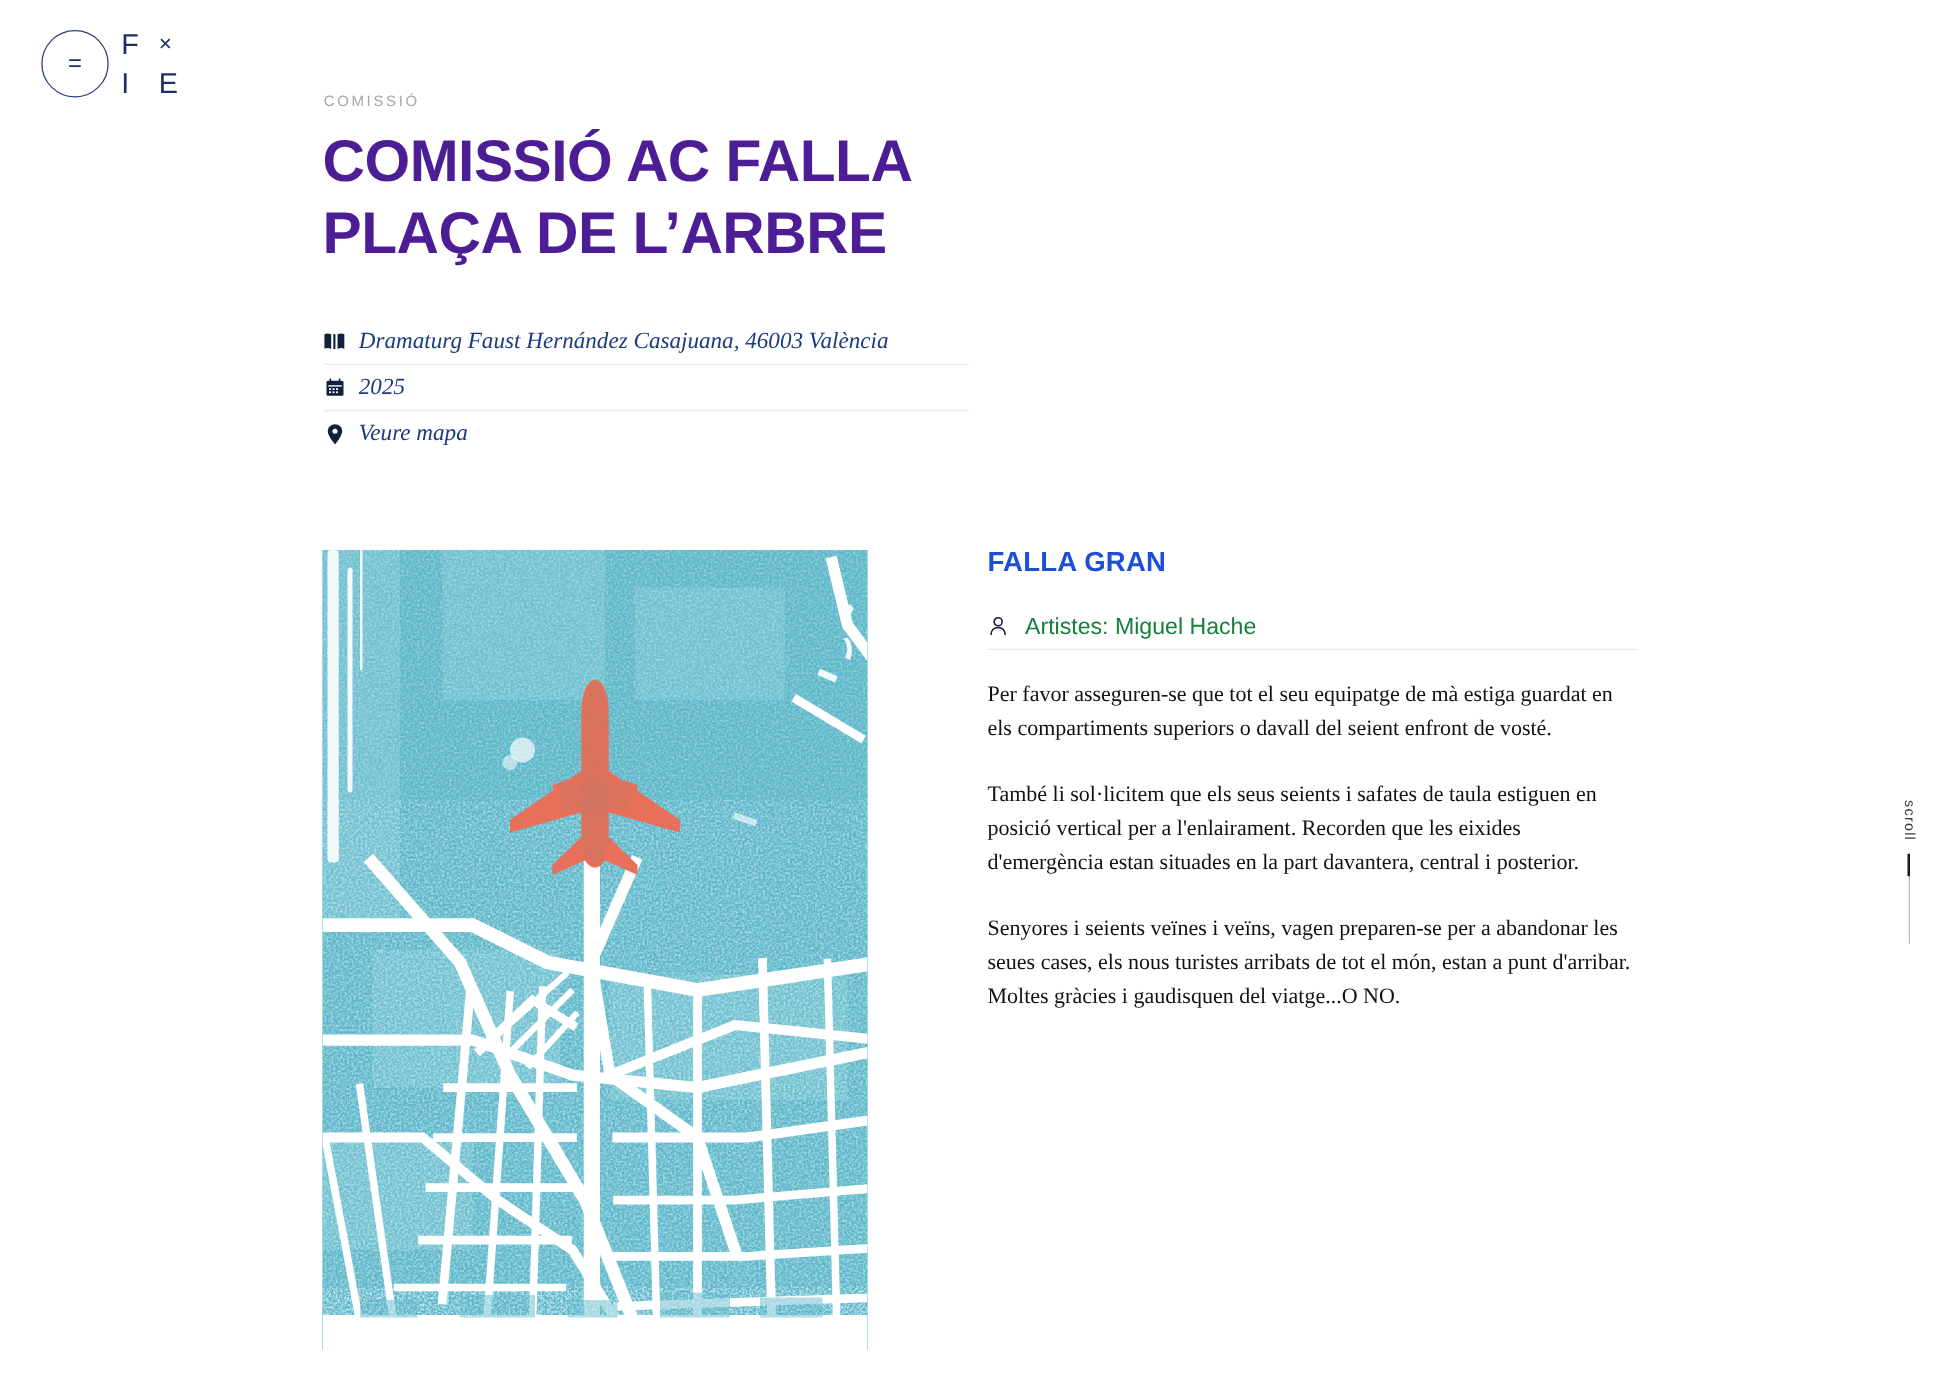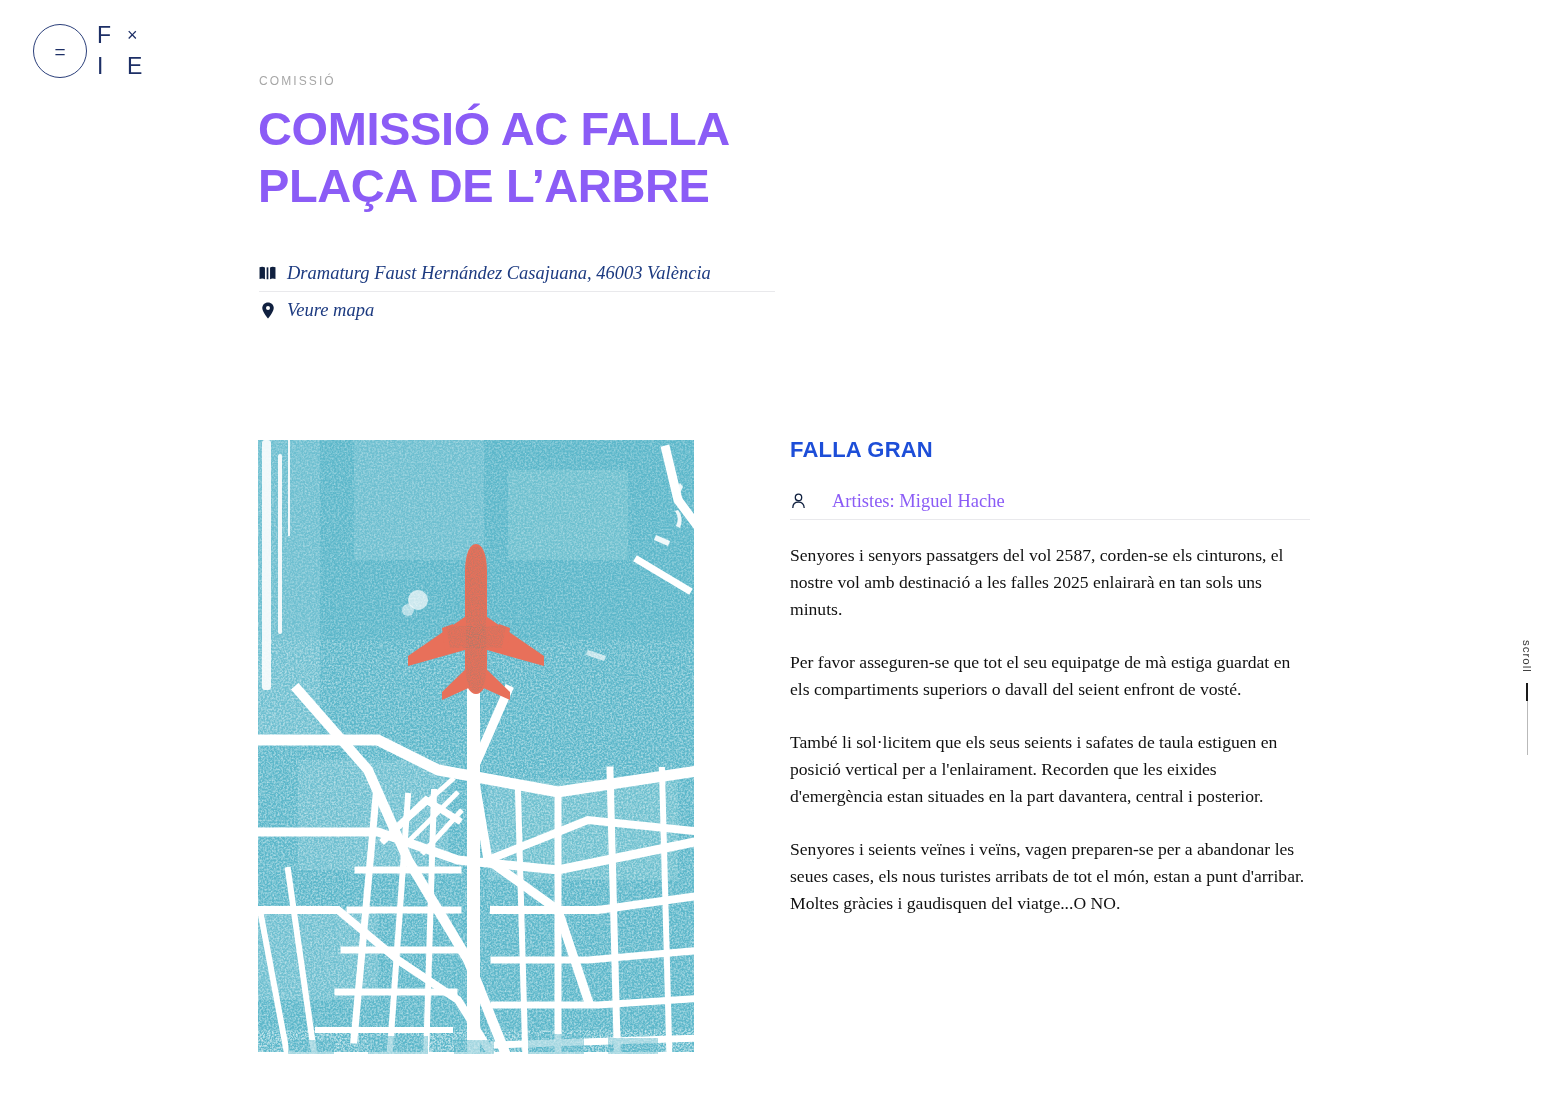--- a/index.html
+++ b/index.html
@@ -78,21 +78,21 @@
 
   
   .title {
     position: absolute;
     left: 258px;
     top: 100px;
     width: 620px;
     font-size: 47px;
     line-height: 57px;
     font-weight: 700;
-    color: #8b5cf6;
+    color: #4c1d95;
     letter-spacing: -0.4px;
   }
 
   
   .meta-list {
     position: absolute;
     left: 259px;
     top: 255px;
     width: 516px;
     font-style: italic;
@@ -143,26 +143,26 @@
   .rc-title {
     font-size: 22px;
     font-weight: 700;
     color: #1d4ed8;
     letter-spacing: 0.2px;
     margin-bottom: 20px;
   }
   .rc-row {
     display: flex;
     align-items: center;
-    gap: 25px;
+    gap: 13px;
     height: 37px;
     border-bottom: 1px solid #e9e9ec;
-    font-family: Liberation Serif, serif;
+    font-family: Liberation Sans, sans-serif;
     font-size: 18.5px;
-    color: #8b5cf6;
+    color: #15803d;
   }
   .rc-row:last-of-type { border-bottom: none; }
   .rc-body {
     margin-top: 22px;
     font-family: "Liberation Serif", serif;
     font-size: 17.6px;
     line-height: 27px;
     color: #111111;
   }
   .rc-body p { margin-bottom: 26px; }
@@ -233,20 +233,37 @@
       <span class="meta-icon">
         <svg width="17" height="17" viewBox="0 0 16 16" fill="currentColor">
           <path d="M0.5 2.2 C2.2 1.5 4 1.5 5.6 2.3 L5.6 13.3 C4 12.5 2.2 12.5 0.5 13.2 Z"></path>
           <path d="M15.5 2.2 C13.8 1.5 12 1.5 10.4 2.3 L10.4 13.3 C12 12.5 13.8 12.5 15.5 13.2 Z"></path>
           <rect x="7.2" y="2.2" width="1.6" height="11.2"></rect>
         </svg>
       </span>
       <span class="meta-text">Dramaturg Faust Hernández Casajuana, 46003 València</span>
     </div>
 
+    <div class="meta-row">
+      <span class="meta-icon">
+        <svg width="16" height="16" viewBox="0 0 16 16" fill="none" stroke="currentColor" stroke-width="1.4">
+          <rect x="1.2" y="2.6" width="13.6" height="12" rx="1.2" fill="currentColor" stroke="none"></rect>
+          <rect x="2.6" y="6.2" width="10.8" height="1.1" fill="#ffffff" stroke="none"></rect>
+          <rect x="3.2" y="8.6" width="1.6" height="1.4" fill="#ffffff" stroke="none"></rect>
+          <rect x="6" y="8.6" width="1.6" height="1.4" fill="#ffffff" stroke="none"></rect>
+          <rect x="8.8" y="8.6" width="1.6" height="1.4" fill="#ffffff" stroke="none"></rect>
+          <rect x="3.2" y="11.1" width="1.6" height="1.4" fill="#ffffff" stroke="none"></rect>
+          <rect x="6" y="11.1" width="1.6" height="1.4" fill="#ffffff" stroke="none"></rect>
+          <rect x="8.8" y="11.1" width="1.6" height="1.4" fill="#ffffff" stroke="none"></rect>
+          <rect x="3.6" y="0.8" width="1.3" height="2.6" fill="currentColor" stroke="none"></rect>
+          <rect x="11.1" y="0.8" width="1.3" height="2.6" fill="currentColor" stroke="none"></rect>
+        </svg>
+      </span>
+      <span class="meta-text">2025</span>
+    </div>
 
     <div class="meta-row meta-link">
       <span class="meta-icon">
         <svg width="14" height="17" viewBox="0 0 12 16" fill="currentColor">
           <path d="M6 0.4 C2.9 0.4 0.6 2.7 0.6 5.7 C0.6 9.4 6 15.6 6 15.6 C6 15.6 11.4 9.4 11.4 5.7 C11.4 2.7 9.1 0.4 6 0.4 Z"></path>
           <circle cx="6" cy="5.6" r="1.9" fill="#ffffff"></circle>
         </svg>
       </span>
       <span class="meta-text">Veure mapa</span>
     </div>
@@ -391,21 +408,20 @@
         <svg width="15" height="16" viewBox="0 0 14 16" fill="none" stroke="currentColor" stroke-width="1.3">
           <circle cx="7" cy="4.4" r="3.2"></circle>
           <path d="M1.3 15 C1.3 10.8 4 9 7 9 C10 9 12.7 10.8 12.7 15"></path>
         </svg>
       </span>
       <span class="meta-text">Artistes: Miguel Hache</span>
     </div>
 
 
     <div class="rc-body">
-      <p>Senyores i senyors passatgers del vol 2587, corden-se els cinturons, el nostre vol amb destinació a les falles 2025 enlairarà en tan sols uns minuts.</p>
       <p>Per favor asseguren-se que tot el seu equipatge de mà estiga guardat en els compartiments superiors o davall del seient enfront de vosté.</p>
       <p>També li sol·licitem que els seus seients i safates de taula estiguen en posició vertical per a l'enlairament. Recorden que les eixides d'emergència estan situades en la part davantera, central i posterior.</p>
       <p>Senyores i seients veïnes i veïns, vagen preparen-se per a abandonar les seues cases, els nous turistes arribats de tot el món, estan a punt d'arribar. Moltes gràcies i gaudisquen del viatge...O NO.</p>
     </div>
 
   </div>
 
   <div class="scroll-ind">
     <span class="scroll-label">scroll</span>
     <span class="scroll-line">

